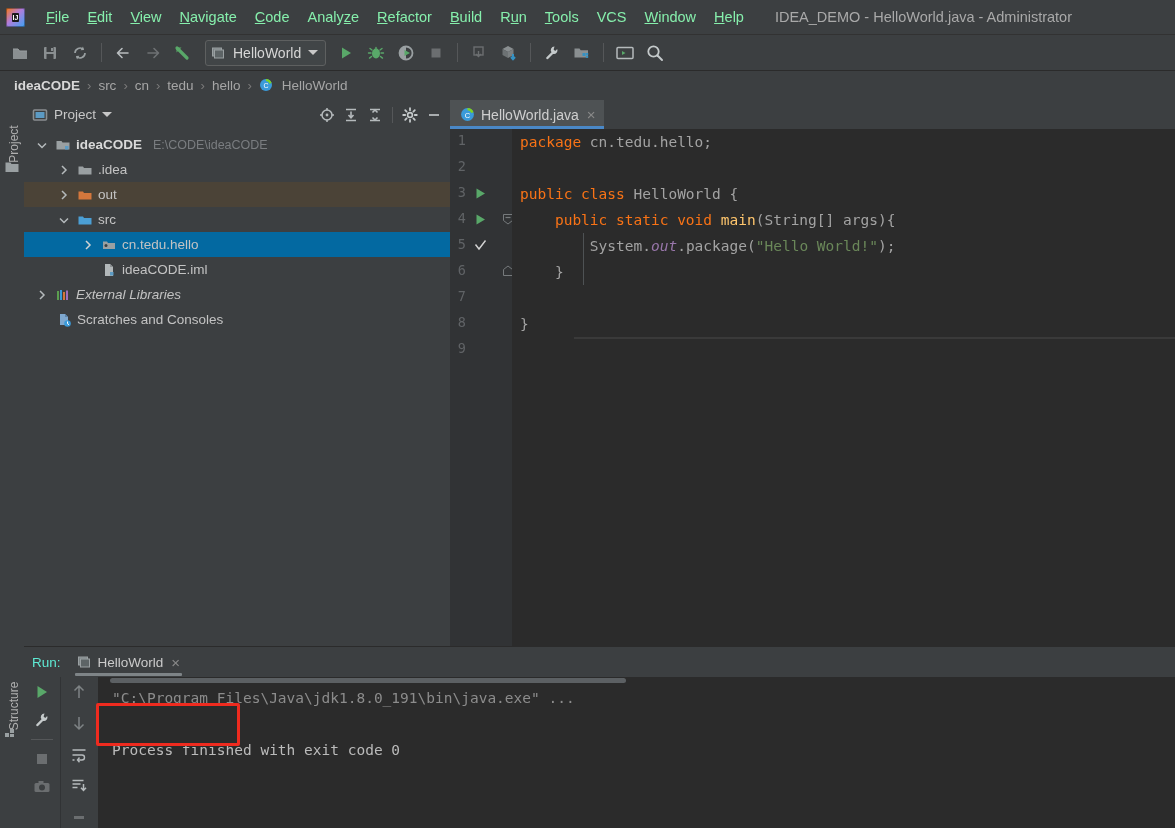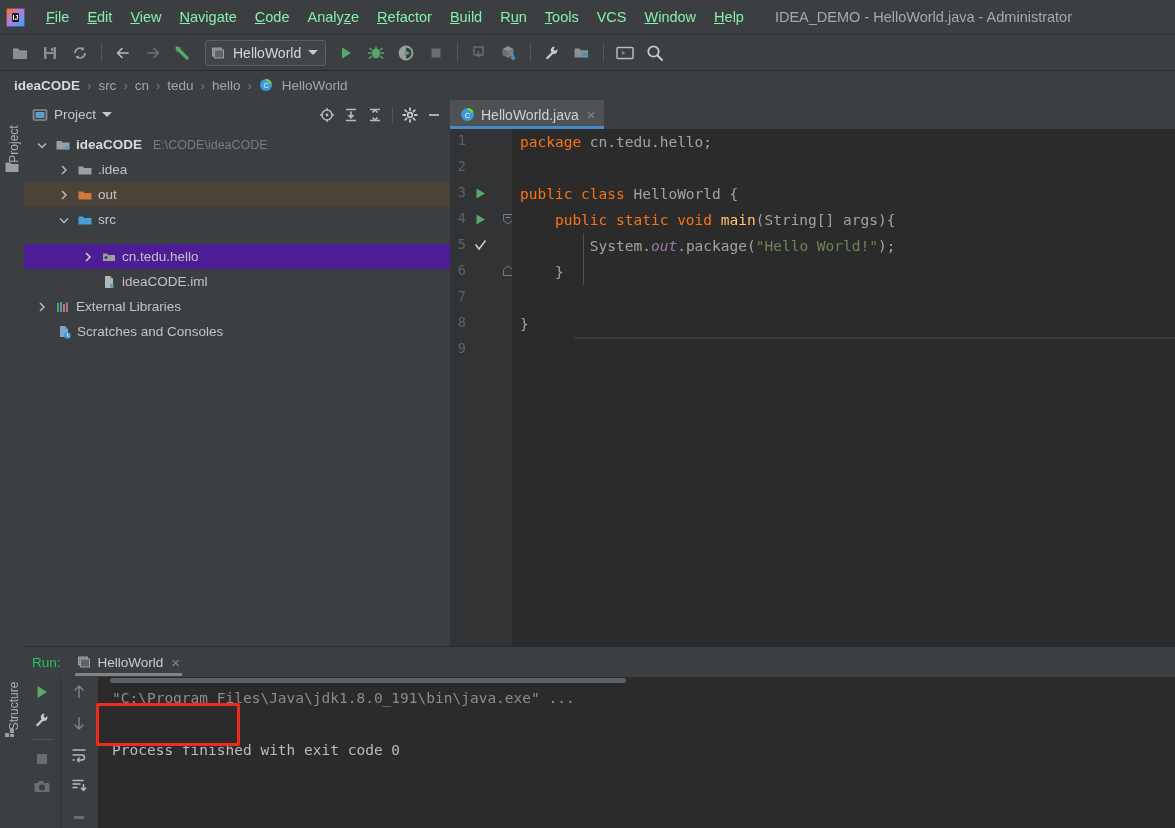--- a/index.html
+++ b/index.html
@@ -92,21 +92,21 @@
   .pp-header{
     height:31px;display:flex;align-items:center;padding:0 6px 0 8px;gap:6px;
   }
   .pp-title{font-size:13.5px;color:#c8c8c8;}
   .pp-actions{margin-left:auto;display:flex;align-items:center;gap:4px;}
   .pp-act{width:20px;height:20px;display:flex;align-items:center;justify-content:center;}
   .pp-divider{width:1px;height:16px;background:#555759;margin:0 3px;}
 
   .tree{padding-top:2px;font-size:13.5px;}
   .trow{height:25px;display:flex;align-items:center;gap:5px;padding-left:6px;white-space:nowrap;}
-  .trow.sel{background:#4c1d95;margin-top:12px;}
+  .trow.sel{background:#0369a1;}
   .trow.hl{background:#4b4337;}
   .tw{display:inline-block;width:16px;height:16px;flex:0 0 16px;}
   .tlabel{color:#c3c3c3;}
   .tlabel.bold{font-weight:bold;color:#d9d9d9;}
   .tpath{color:#7a7d80;font-size:12.5px;margin-left:6px;}
 
   
   .editor-area{
     position:absolute;left:450px;top:0;right:0;bottom:181px;background:#2b2b2b;
   }
@@ -145,21 +145,21 @@
   .line9-bar{
     position:absolute;left:62px;right:0;top:208px;height:2px;background:#3a3a3a;
   }
 
   
   .runpanel{
     position:absolute;left:24px;right:0;bottom:0;height:181px;background:#3c3f41;
     border-top:1px solid #2b2b2b;
   }
   .run-head{height:30px;display:flex;align-items:center;padding-left:8px;gap:10px;position:relative;}
-  .run-label{font-size:13.5px;color:#22c55e;}
+  .run-label{font-size:13.5px;color:#5eead4;}
   .run-tab{display:flex;align-items:center;gap:6px;position:relative;padding:0 6px;height:28px;}
   .run-tab .rt-label{font-size:13.5px;color:#cbcbcb;}
   .run-tab .rt-underline{position:absolute;left:4px;right:4px;bottom:0;height:3px;background:#7e8487;border-radius:1px;}
 
   .run-left-tools{
     position:absolute;left:0;top:30px;width:36px;bottom:0;background:#3c3f41;
     display:flex;flex-direction:column;align-items:center;padding-top:4px;gap:6px;
     border-right:1px solid #313335;
   }
   .run-left-tools2{
@@ -494,21 +494,21 @@
           <span class="tw">
               <svg width="16" height="16" viewBox="0 0 16 16">
                 <path d="M4 2h5l3 3v9H4z" fill="#b2b7b9"></path>
                 <path d="M9 2v3h3z" fill="#8c9193"></path>
                 <rect x="9" y="10" width="3.5" height="3.5" fill="#5c9bc4"></rect>
               </svg>
             </span>
           <span class="tlabel">ideaCODE.iml</span>
         </div>
 
-        <div class="trow" style="padding-left:10px;">
+        <div class="trow" style="padding-left:10px;font-style:italic;">
           <span class="tw">
               <svg width="16" height="16" viewBox="0 0 16 16">
                 <path d="M6 4L10 8 6 12" fill="none" stroke="#b5babc" stroke-width="1.5"></path>
               </svg>
             </span>
           <span class="tw">
               <svg width="16" height="16" viewBox="0 0 16 16">
                 <rect x="2" y="4" width="2" height="9" fill="#5b9e4f"></rect>
                 <rect x="5" y="3" width="2" height="10" fill="#3a9ad9"></rect>
                 <rect x="8" y="5" width="2" height="8" fill="#d4773c"></rect>

